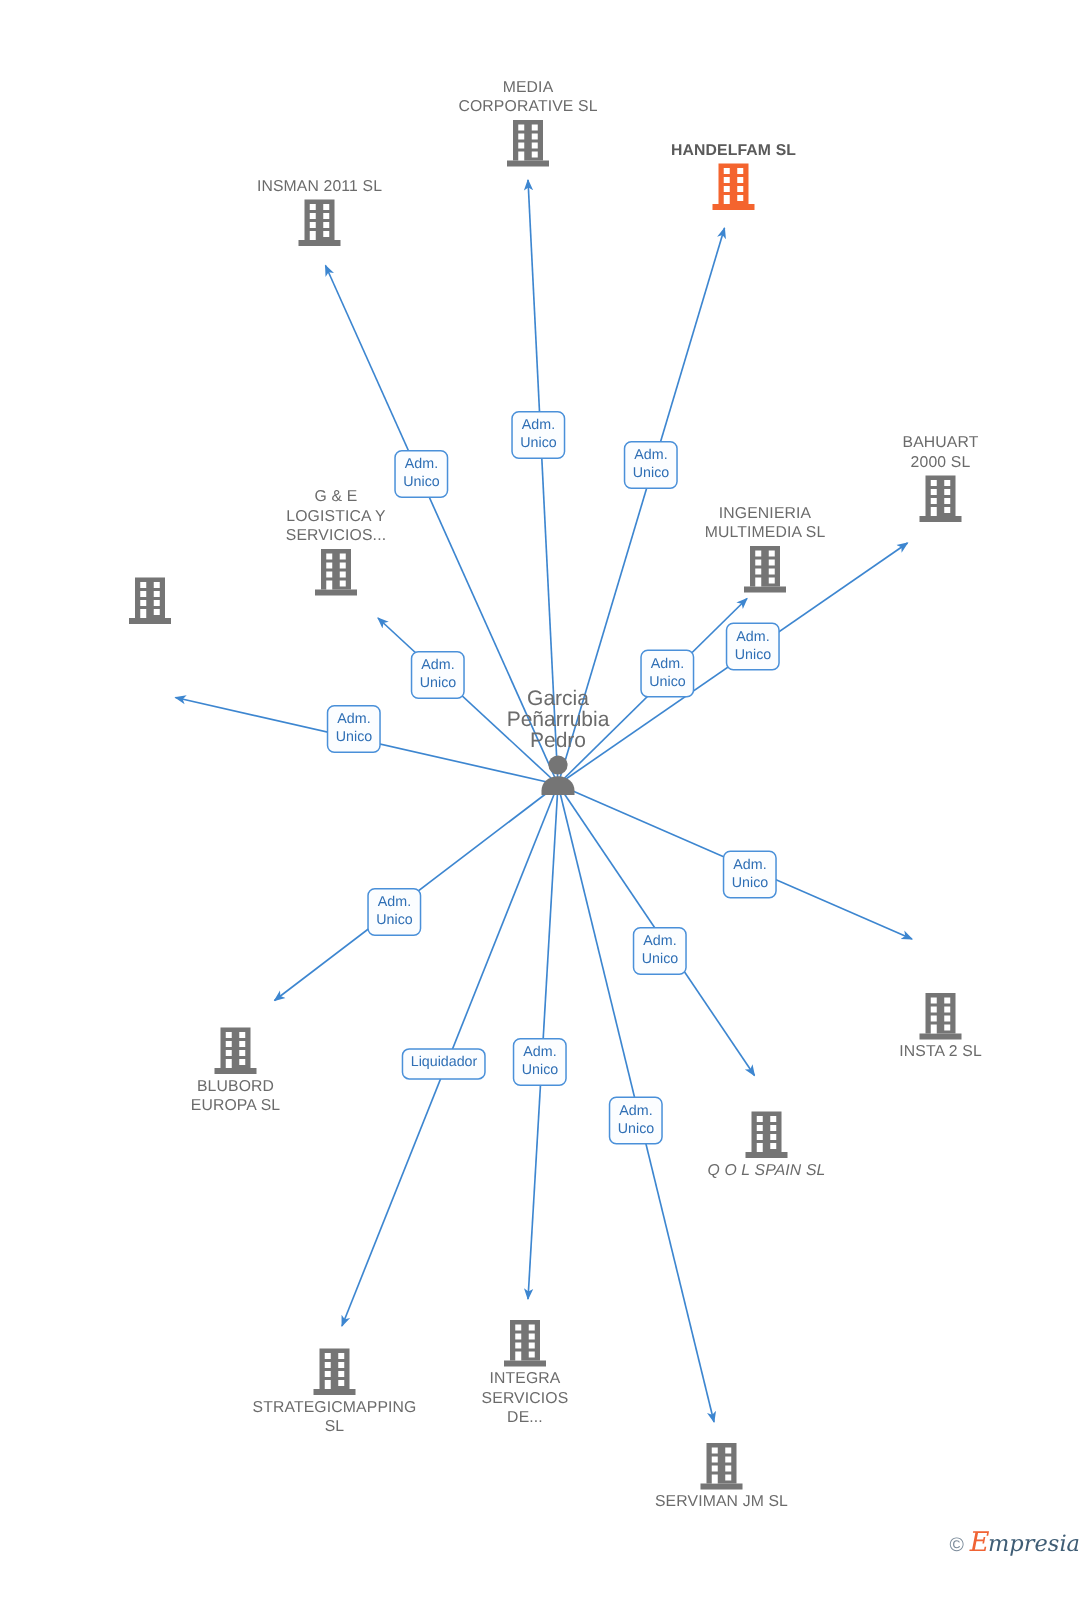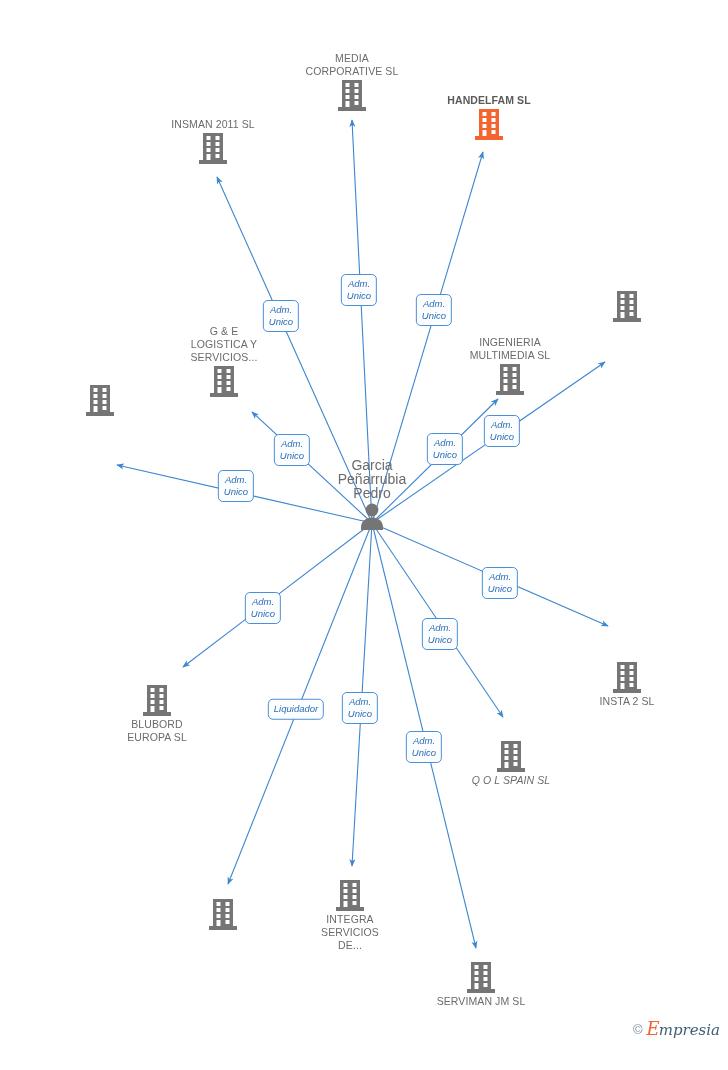--- a/index.html
+++ b/index.html
@@ -43,21 +43,20 @@
     border-radius:5px;
     background:#fbfdff;
     color:#2f6fb5;
     font-size:9.5px;
     line-height:11.5px;
     text-align:center;
     padding:3px 5px 4px 5px;
     white-space:pre-line;
     box-shadow:0 0 0 0 rgba(0,0,0,0);
     z-index:5;
-    font-style:italic;
   }
 
   .watermark{
     position:absolute;right:8px;bottom:6px;
     display:flex;align-items:center;gap:4px;
     font-size:15px;
     pointer-events:none;
   }
   .wm-c{color:#7b8b9a;font-size:13px;}
   .wm-e{color:#f06334;font-family:"DejaVu Serif", serif;font-style:italic;font-size:18px;line-height:18px;}
@@ -142,20 +141,22 @@
             <rect x="8.5" width="4" y="10" height="4"></rect>
             <rect x="17.5" width="4" y="10" height="4"></rect>
             <rect x="8.5" width="4" y="16" height="4"></rect>
             <rect x="17.5" width="4" y="16" height="4"></rect>
             <rect x="8.5" width="4" y="22" height="6"></rect>
             <rect x="17.5" width="4" y="22" height="4"></rect>
           </g>
         </svg>
       </div>
       <div class="company" style="left: 627px; top: 289px;">
+        <div class="clabel">BAHUART
+2000 SL</div>
         <svg width="30" height="34" viewBox="0 0 30 34" class="bldg">
           <g fill="#757575">
             <rect x="5" y="1" width="20" height="27"></rect>
             <rect x="1" y="28" width="28" height="4"></rect>
           </g>
           <g fill="#ffffff">
             <rect x="8.5" width="4" y="4" height="4"></rect>
             <rect x="17.5" width="4" y="4" height="4"></rect>
             <rect x="8.5" width="4" y="10" height="4"></rect>
             <rect x="17.5" width="4" y="10" height="4"></rect>
@@ -293,20 +294,21 @@
             <rect x="8.5" width="4" y="4" height="4"></rect>
             <rect x="17.5" width="4" y="4" height="4"></rect>
             <rect x="8.5" width="4" y="10" height="4"></rect>
             <rect x="17.5" width="4" y="10" height="4"></rect>
             <rect x="8.5" width="4" y="16" height="4"></rect>
             <rect x="17.5" width="4" y="16" height="4"></rect>
             <rect x="8.5" width="4" y="22" height="6"></rect>
             <rect x="17.5" width="4" y="22" height="4"></rect>
           </g>
         </svg>
+        <div class="clabel">STRATEGICMAPPING SL</div>
       </div>
       <div class="company" style="left: 350px; top: 878px;">
         <svg width="30" height="34" viewBox="0 0 30 34" class="bldg">
           <g fill="#757575">
             <rect x="5" y="1" width="20" height="27"></rect>
             <rect x="1" y="28" width="28" height="4"></rect>
           </g>
           <g fill="#ffffff">
             <rect x="8.5" width="4" y="4" height="4"></rect>
             <rect x="17.5" width="4" y="4" height="4"></rect>

